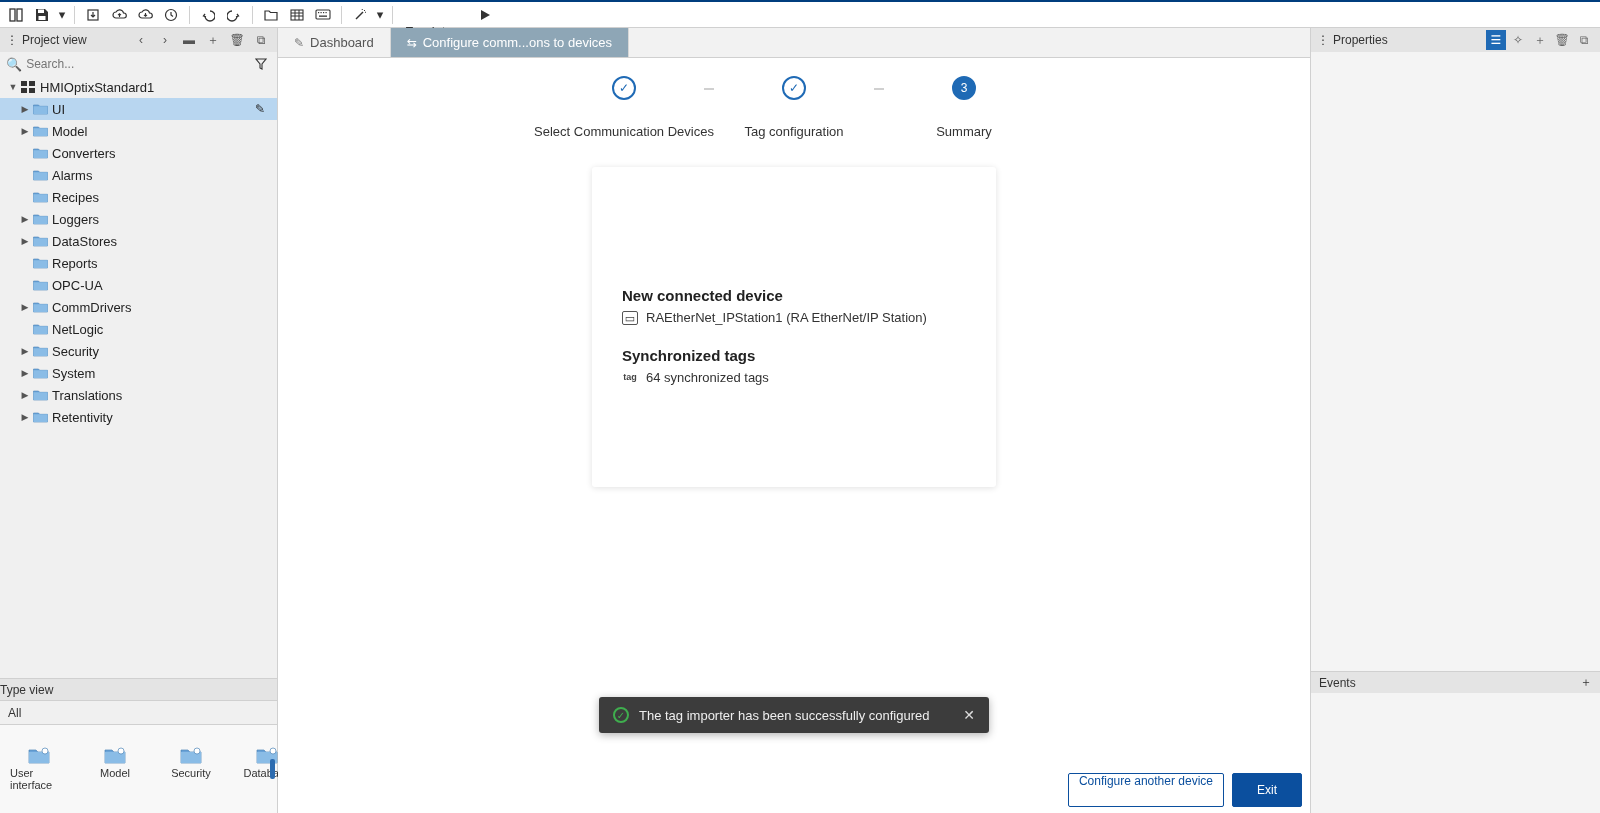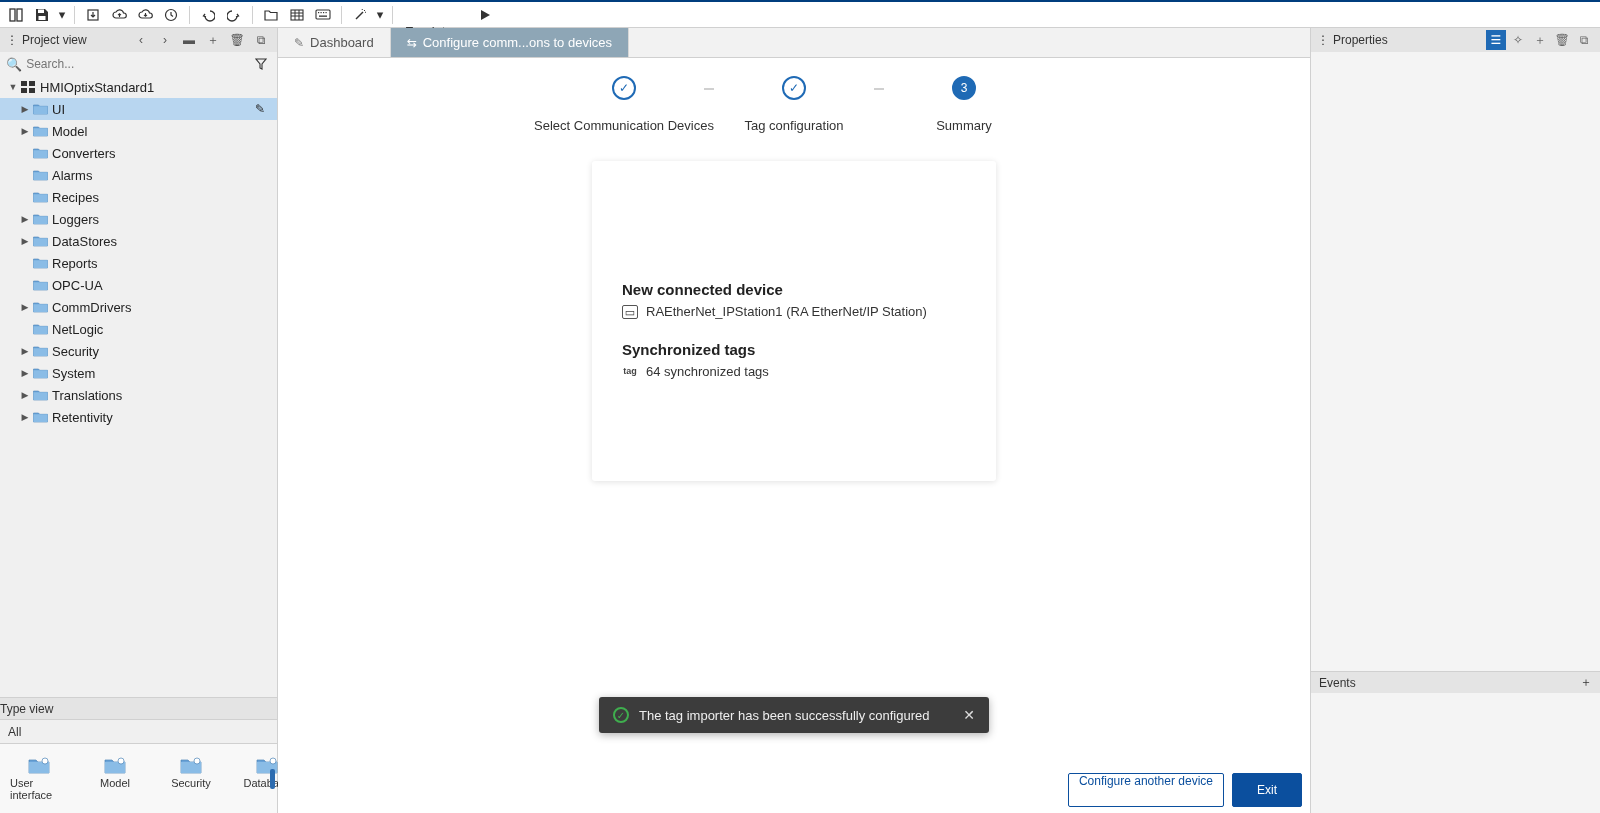--- a/index.html
+++ b/index.html
@@ -34,39 +34,39 @@
 .tree-row .caret.empty { visibility: hidden; }
 .tree-row .ficon { width: 16px; height: 14px; margin-right: 4px; display: flex; align-items: center; justify-content: center; }
 .tree-row .ficon svg { display: block; }
 .tree-row .label { flex: 1; }
 .tree-row .edit { width: 16px; color: #222; font-size: 12px; margin-right: 6px; }
 .tree-row.depth1 { padding-left: 18px; }
 
 
 .typeview-h { height: 22px; background: #e4e4e4; border-top: 1px solid #d0d0d0; display:flex; align-items:center; padding:0 0; font-size: 12px; color:#333; }
 .type-tabs { height: 24px; background: #f0f0f0; border-top: 1px solid #d0d0d0; display: flex; align-items: center; padding: 0 8px; font-size: 12px; color:#333; }
-.type-grid { flex: 0 0 70px; background: #f8f8f8; display: flex; align-items: flex-end; padding: 12px 4px; gap: 24px; border-top: 1px solid #d0d0d0; position: relative; }
+.type-grid { flex: 0 0 70px; background: #f8f8f8; display: flex; align-items: flex-end; padding: 22px 4px; gap: 24px; border-top: 1px solid #d0d0d0; position: relative; }
 .type-item { display: flex; flex-direction: column; align-items: center; gap: 3px; font-size: 11px; color:#333; cursor:pointer; width: 58px; }
 .type-item .ico { font-size: 18px; color:#3a78b5; }
 .type-grid .bar { position: absolute; right: 2px; top: 50%; transform: translateY(-50%); width: 5px; height: 20px; background:#2d6cb0; border-radius: 2px; }
 
 
 .center { flex: 1; display: flex; flex-direction: column; background: #fff; position: relative; }
 .tabs { height: 30px; background: #f2f2f2; border-bottom: 1px solid #d0d0d0; display: flex; align-items: stretch; }
 .tab { padding: 0 16px; display: flex; align-items: center; gap: 6px; font-size: 13px; color:#555; cursor:pointer; border-right: 1px solid #d7d7d7; }
 .tab .ticon { color:#777; font-size:12px; }
 .tab.active { background: #8ea6b6; color:#fff; }
 .tab.active .ticon { color:#fff; }
 
 .wizard { flex: 1; padding-top: 18px; display:flex; flex-direction:column; align-items:center; position: relative; }
 .steps { display:flex; align-items:flex-start; gap: 0; }
 .step { display:flex; flex-direction:column; align-items:center; width: 160px; }
 .step .circle { width: 24px; height: 24px; border-radius: 50%; border: 2px solid #1f6ab5; color:#1f6ab5; display:flex; align-items:center; justify-content:center; font-size:12px; background:#fff; }
 .step.current .circle { background:#1f6ab5; color:#fff; border-color:#1f6ab5; }
-.step .slabel { margin-top: 18px; font-size: 13px; color:#333; text-align:center; white-space: nowrap; }
+.step .slabel { margin-top: 24px; font-size: 13px; color:#333; text-align:center; white-space: nowrap; }
 .connector { height: 2px; background:#d0d0d0; width: 10px; margin-top: 12px; flex: 0 0 10px; }
 
 .card { margin-top: 28px; width: 404px; min-height: 320px; background:#fff; border-radius: 3px; box-shadow: 0 1px 6px rgba(0,0,0,0.12); padding: 120px 30px 30px 30px; }
 .card h3 { font-size: 15px; font-weight: 700; color:#222; margin-bottom: 6px; }
 .card .row { display:flex; align-items:center; gap: 8px; font-size: 13px; color:#333; margin-bottom: 22px; }
 .card .row .ri { width: 16px; color:#444; font-size:11px; border:1px solid #555; border-radius:2px; text-align:center; line-height:12px; height:14px; }
 .card .row .ri.tag { border:none; font-size:9px; font-weight:bold; }
 
 .toast { position:absolute; left:50%; transform:translateX(-50%); bottom: 80px; background:#3c3c3c; color:#eee; font-size:13px; padding: 10px 14px; border-radius:3px; display:flex; align-items:center; gap:10px; width: 390px; justify-content: space-between; box-shadow: 0 2px 8px rgba(0,0,0,0.3); }
 .toast .tleft { display:flex; align-items:center; gap:10px; }

